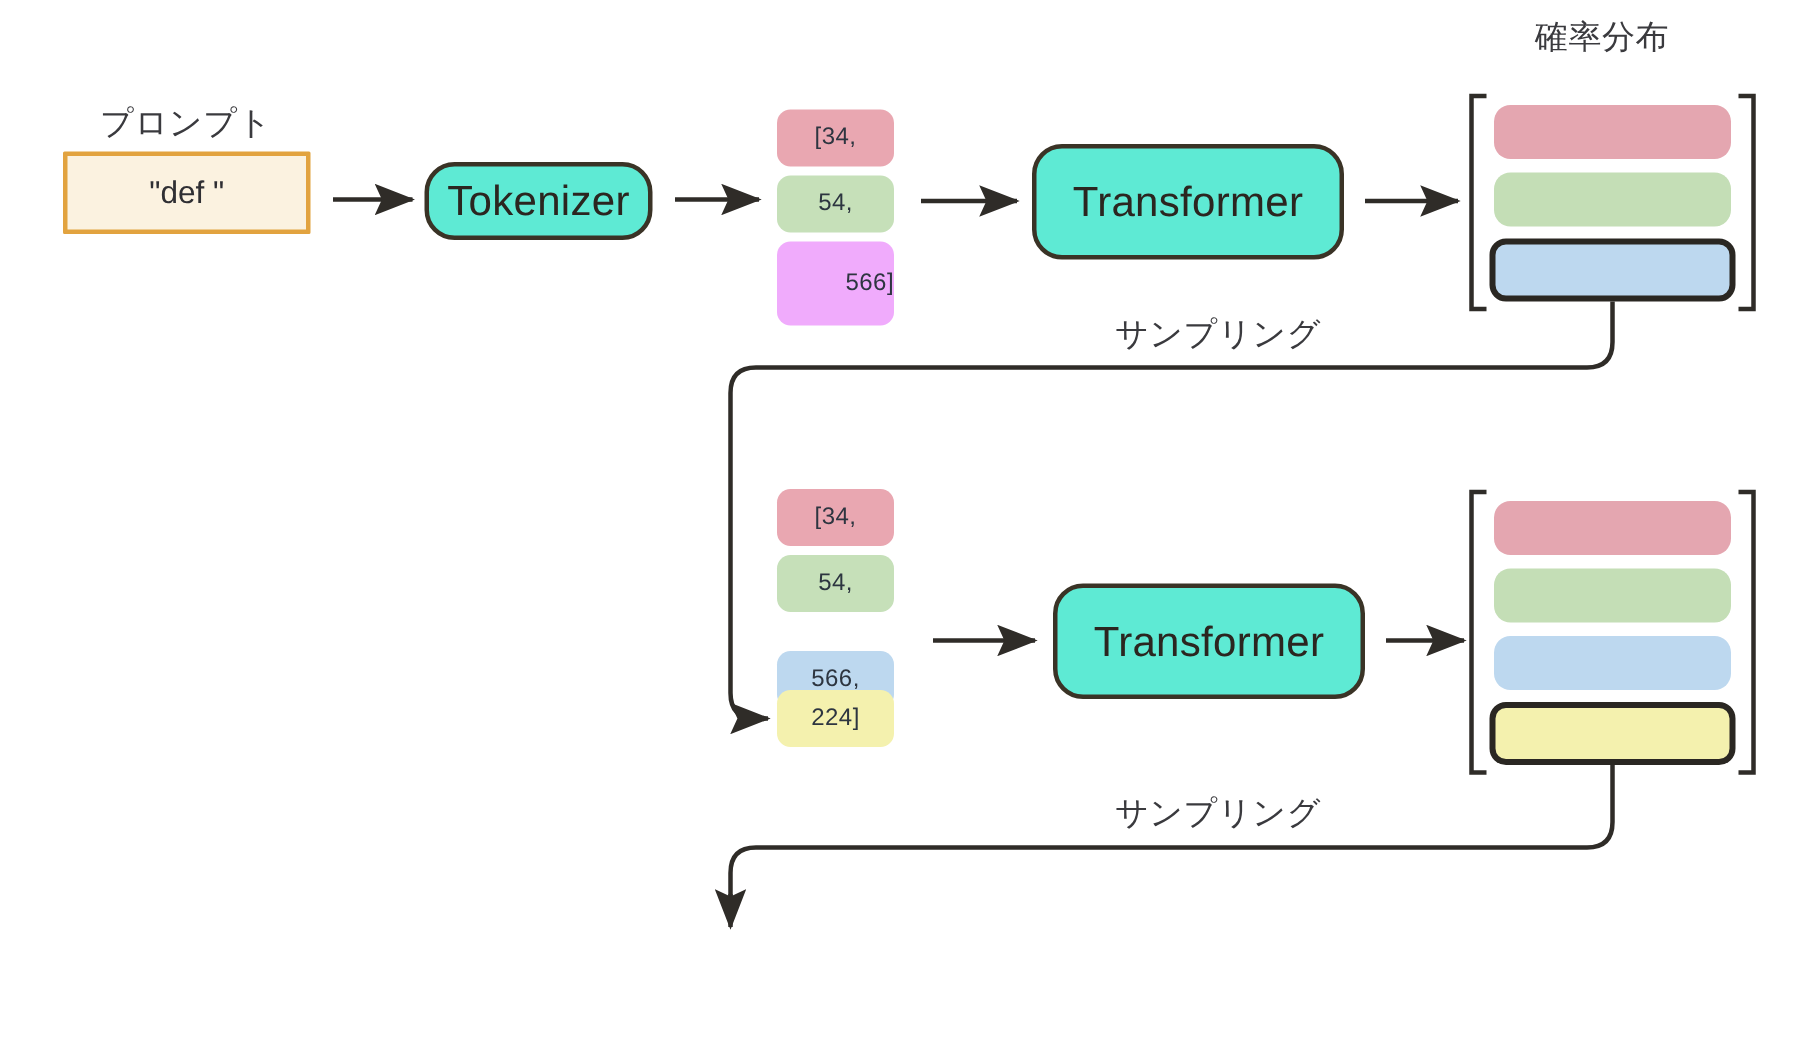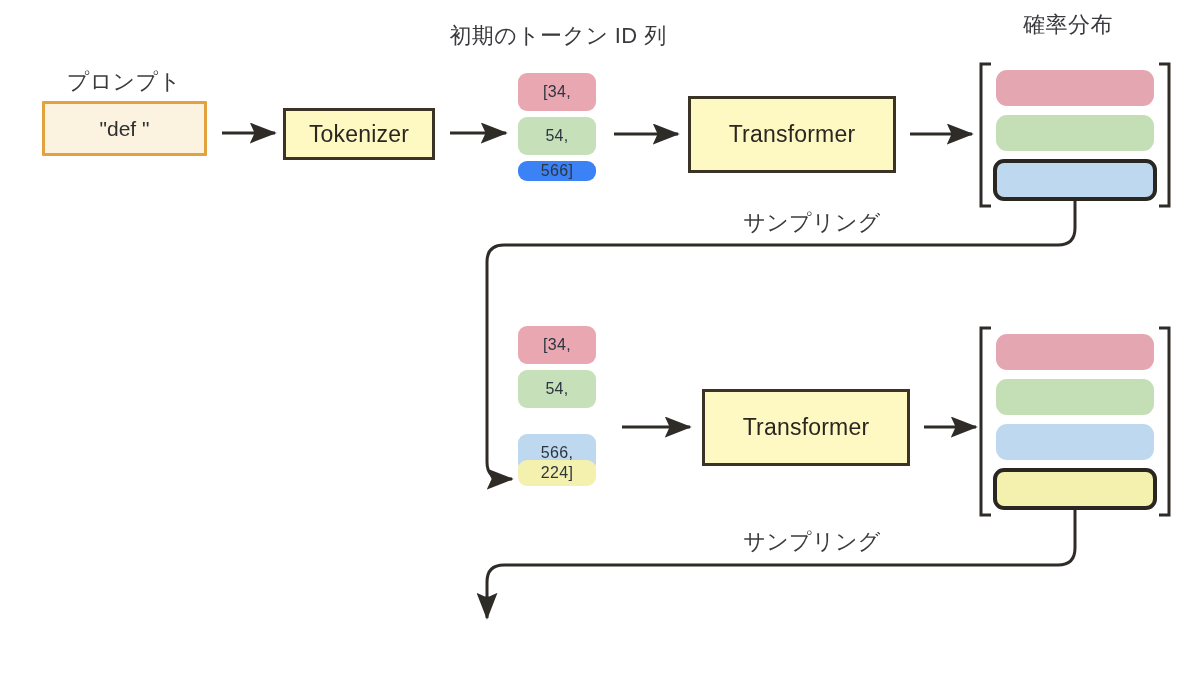--- a/index.html
+++ b/index.html
@@ -39,28 +39,28 @@
     align-items: center;
     justify-content: center;
     font-size: 21px;
     color: #2f2f33;
     border-radius: 1px;
   }
 
   
   .proc-box {
     position: absolute;
-    background: #fef9c3;
+    background: #5eead4;
     border: 3px solid #3a3326;
-    border-radius: 0;
+    border-radius: 20px;
     box-sizing: border-box;
     display: flex;
     align-items: center;
     justify-content: center;
-    font-size: 23px;
+    font-size: 28px;
     color: #2b2620;
     letter-spacing: 0.2px;
   }
 
   
   .chip {
     position: absolute;
     border-radius: 9px;
     box-sizing: border-box;
     display: flex;
@@ -100,21 +100,20 @@
     pointer-events: none;
   }
 </style>
 </head>
 <body>
 
 <div id="canvas">
 
   <div class="caption center" style="left:124px; top:57px;margin-top:10px;">プロンプト</div>
 
-  <div class="caption center" style="left:558px; top:21px;">初期のトークン ID 列</div>
 
   <div class="caption center" style="left:1068px; top:10px;">確率分布</div>
 
   <div class="caption center" style="left:812px; top:208px;">サンプリング</div>
 
   <div class="caption center" style="left:812px; top:527px;">サンプリング</div>
 
   <div class="prompt-box" style="left:42px; top:101px; width:165px; height:55px;">"def "</div>
 
   <div class="proc-box" style="left:283px; top:108px; width:152px; height:52px;">Tokenizer</div>
@@ -122,34 +121,34 @@
   <div class="proc-box" style="left:688px; top:96px; width:208px; height:77px;">Transformer</div>
 
   <div class="proc-box" style="left:702px; top:389px; width:208px; height:77px;">Transformer</div>
 
   <div class="chip" style="left:518px; top:73px; width:78px; height:38px; background:#e9a7b1;">
     <span>[34,</span>
   </div>
   <div class="chip" style="left:518px; top:117px; width:78px; height:38px; background:#c6e0b9;">
     <span>54,</span>
   </div>
-  <div class="chip" style="left:518px; top:161px; width:78px; height:20px; background:#3b82f6;">
+  <div class="chip" style="left:518px; top:161px; width:78px; height:56px; background:#f0abfc;justify-content:flex-end;">
     <span>566]</span>
   </div>
 
   <div class="chip" style="left:518px; top:326px; width:78px; height:38px; background:#e9a7b1;">
     <span>[34,</span>
   </div>
   <div class="chip" style="left:518px; top:370px; width:78px; height:38px; background:#c6e0b9;">
     <span>54,</span>
   </div>
   <div class="chip" style="left:518px; top:414px; width:78px; height:38px; background:#bdd8ef;margin-top:20px;">
     <span>566,</span>
   </div>
-  <div class="chip" style="left:518px; top:460px; width:78px; height:26px; background:#f4f1ae;">
+  <div class="chip" style="left:518px; top:460px; width:78px; height:38px; background:#f4f1ae;">
     <span>224]</span>
   </div>
 
   <div class="dist-bar" style="left:996px; top:70px; width:158px; height:36px; background:#e4a6b0;"></div>
   <div class="dist-bar" style="left:996px; top:115px; width:158px; height:36px; background:#c4deb6;"></div>
   <div class="dist-bar selected" style="left:993px; top:159px; width:164px; height:42px; background:#bdd8ef;"></div>
 
   <div class="dist-bar" style="left:996px; top:334px; width:158px; height:36px; background:#e4a6b0;"></div>
   <div class="dist-bar" style="left:996px; top:379px; width:158px; height:36px; background:#c4deb6;"></div>
   <div class="dist-bar" style="left:996px; top:424px; width:158px; height:36px; background:#bdd8ef;"></div>

